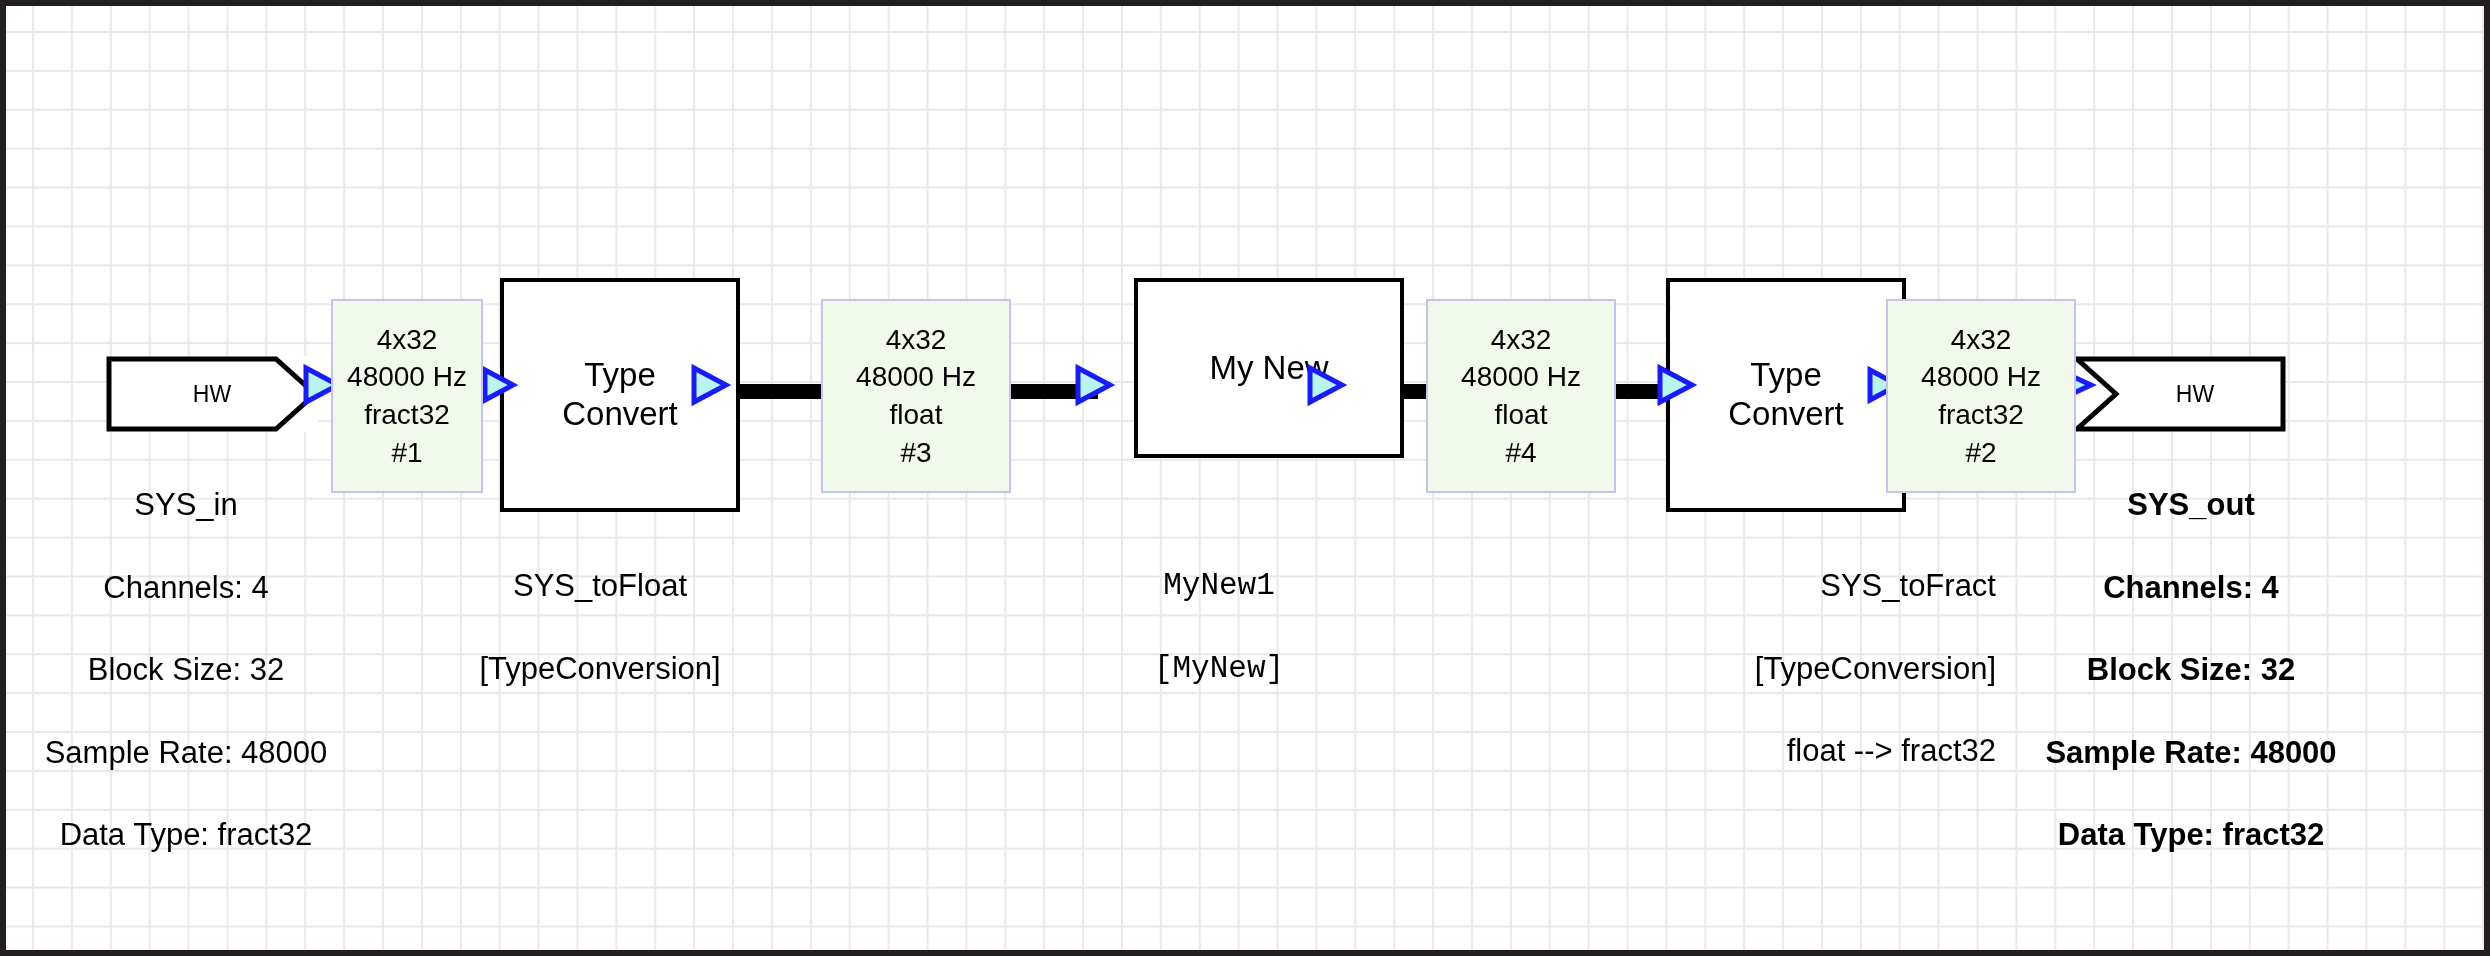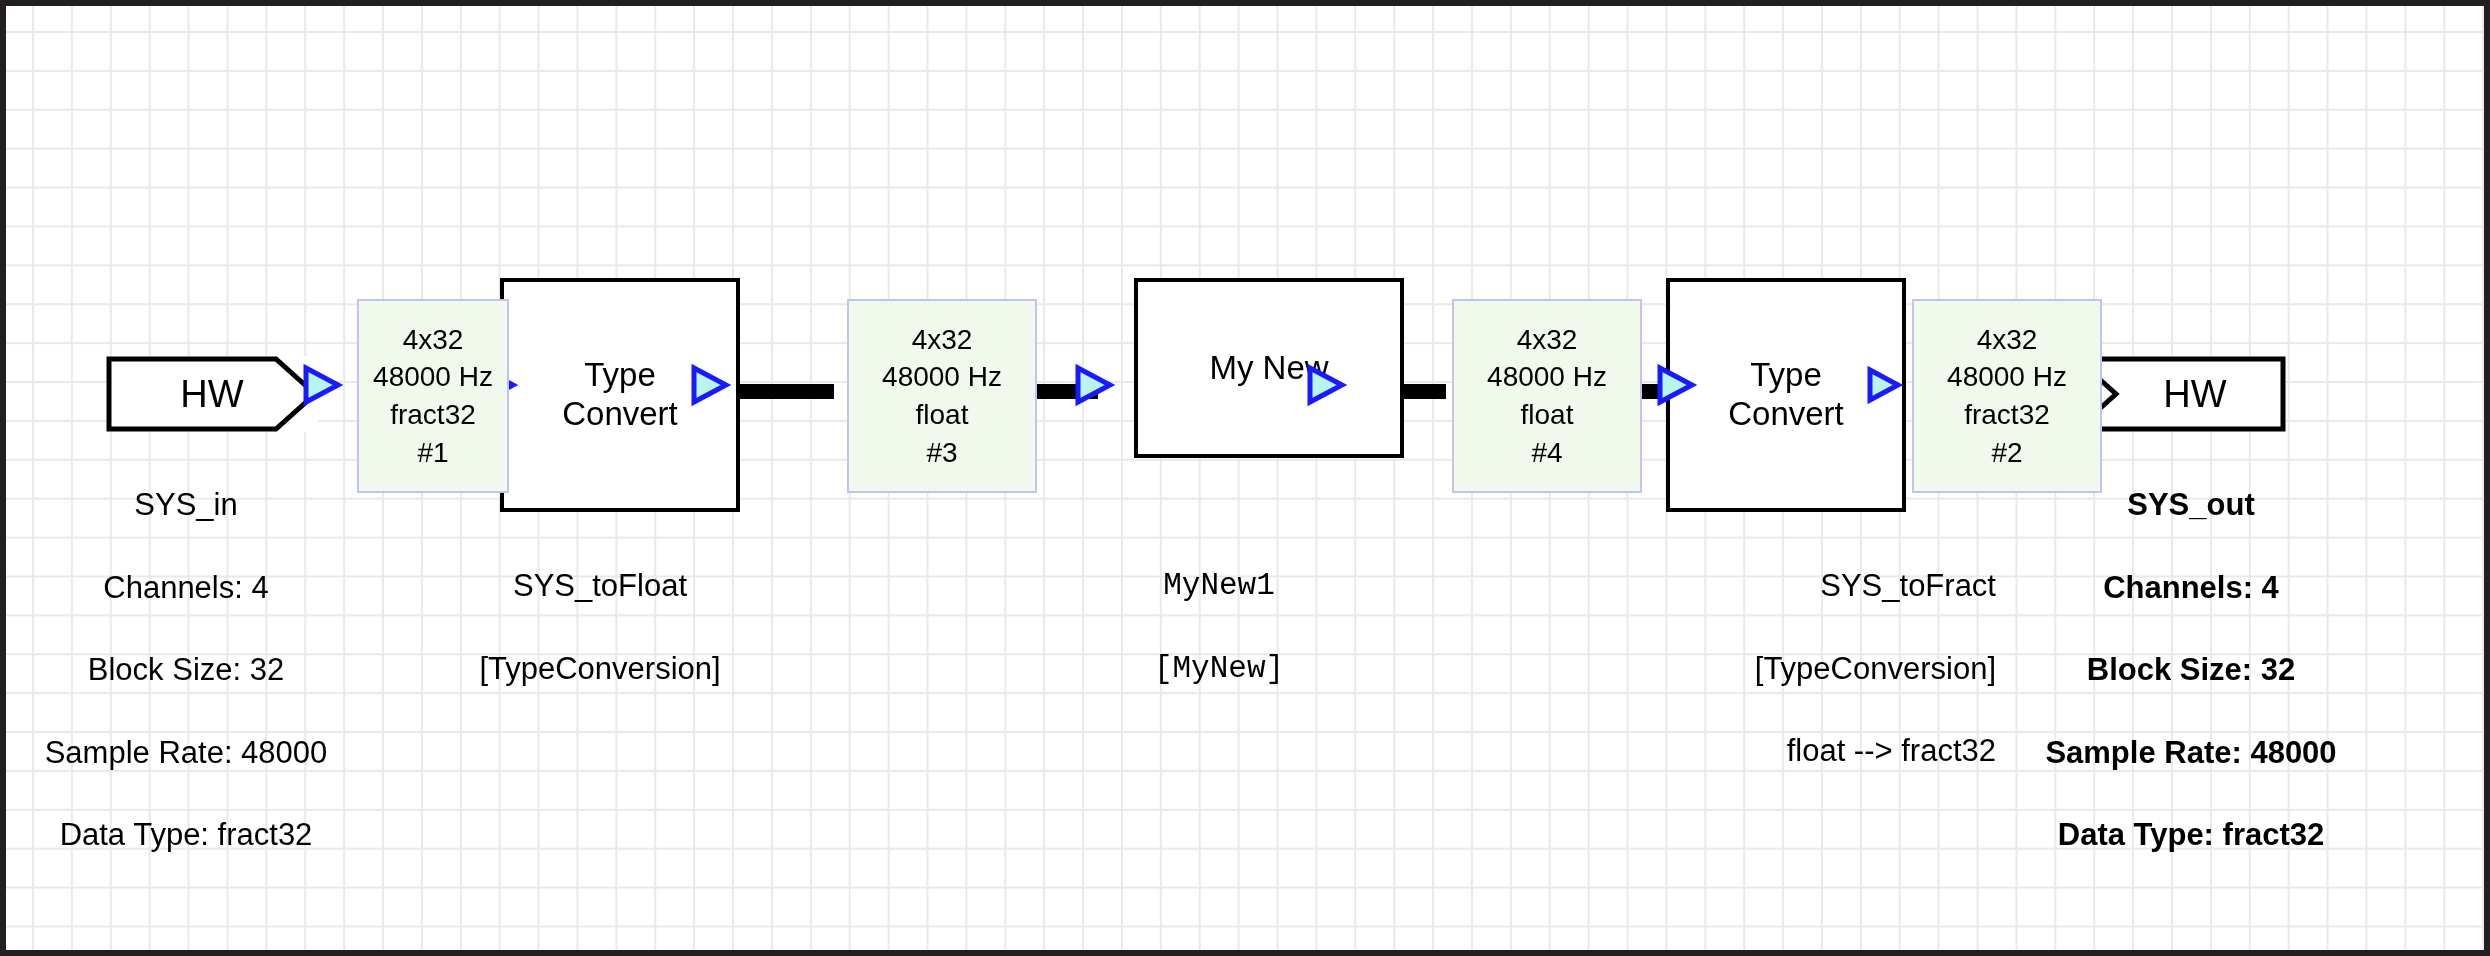--- a/index.html
+++ b/index.html
@@ -31,36 +31,35 @@
     display:flex; align-items:center; justify-content:center;
     text-align:center;
     color:#000; font-size:33px; line-height:1.18;
     z-index:3;
   }
 
   
   .hw {
     background:#ffffff;
     display:flex; align-items:center; justify-content:center;
-    color:#000; font-size:38px;
+    color:#000; font-size:23px;
     z-index:3;
   }
   .hw svg { position:absolute; left:0; top:0; overflow:visible; }
   .hw .hw-label { position:relative; z-index:2; }
 
   
   .sig {
     background:#f1f8ec;
     border:2px solid #c3c3ee;
     display:flex; flex-direction:column;
     align-items:center; justify-content:center;
     text-align:center;
     color:#000; font-size:28px; line-height:1.34;
     z-index:6;
-    margin-left:26px;
   }
 
   
   .cap {
     position:absolute;
     text-align:center;
     color:#000; font-size:31px; line-height:1.33;
     white-space:pre-line;
     z-index:2;
   }

